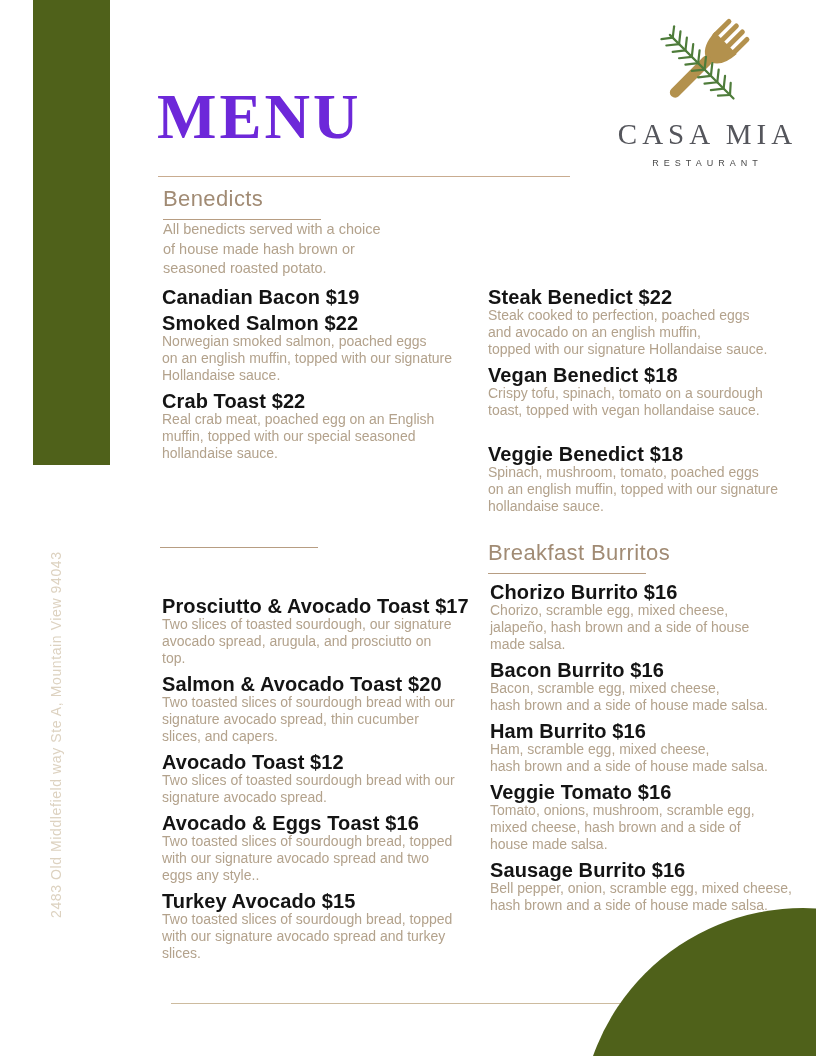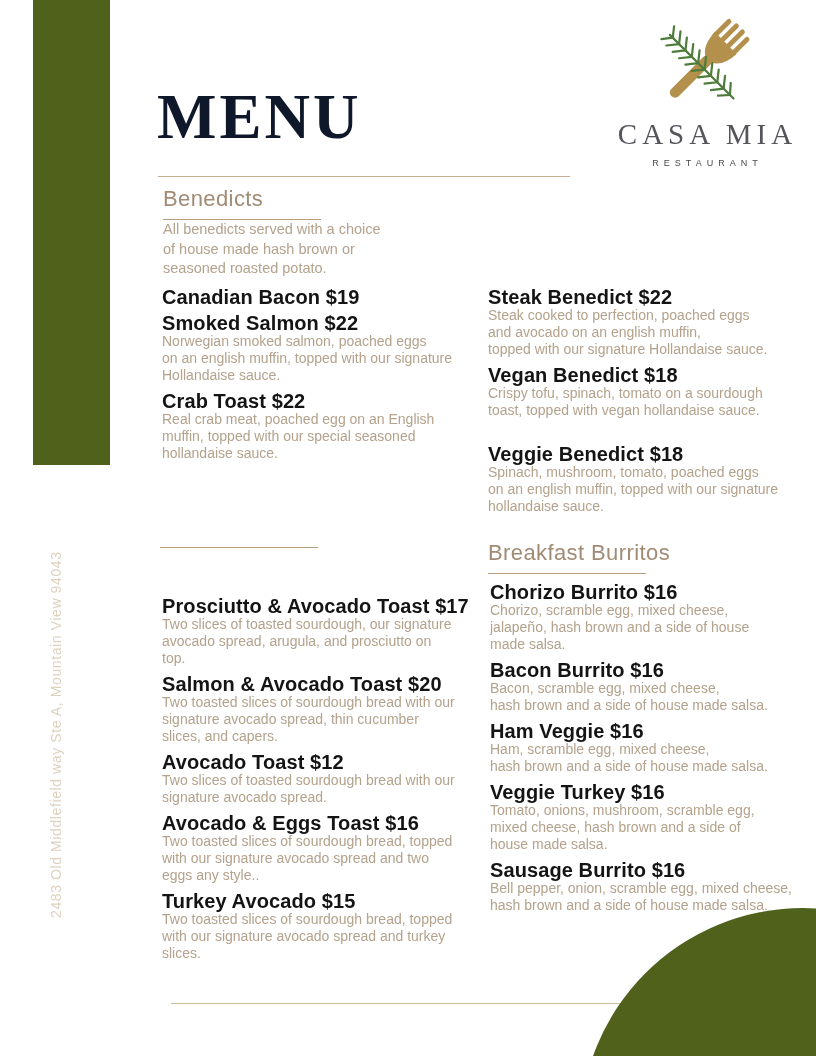--- a/index.html
+++ b/index.html
@@ -11,21 +11,21 @@
   .olive-circle { position:absolute; left:580px; top:908px; width:446px; height:446px;
     border-radius:50%; background:#4f611a; z-index:3; }
 
   .address-vert {
     position:absolute; left:48px; top:918px; transform:rotate(-90deg); transform-origin:0 0;
     color:#ddd2c0; font-size:14px; letter-spacing:0.6px; white-space:nowrap;
   }
 
   .menu-title {
     position:absolute; left:157px; top:86px; font-family:"Liberation Serif", serif;
-    font-size:63px; font-weight:600; color:#0f172a; letter-spacing:3px; line-height:1;
+    font-size:63px; font-weight:600; color:#6d28d9; letter-spacing:3px; line-height:1;
   }
 
   .logo { position:absolute; left:595px; top:16px; width:225px; text-align:center; }
   .logo svg { display:block; margin:0 auto; }
   .logo-name { font-family:"Liberation Serif", serif; font-size:29px; color:#55565c; letter-spacing:5px; margin-top:6px; }
   .logo-tagline { font-size:9px; letter-spacing:5px; color:#494949; margin-top:7px; }
 
   .rule-top { position:absolute; left:158px; top:176px; width:412px; height:1px; background:#c9ac90; }
   .rule-bottom { position:absolute; left:171px; top:1003px; width:470px; height:1px; background:#cdbb9e; z-index:1; }
 
@@ -198,26 +198,26 @@
       <div class="item-desc">Chorizo, scramble egg, mixed cheese,
 jalapeño, hash brown and a side of house
 made salsa.</div>
     </div>
     <div class="item">
       <div class="item-title"><span>Bacon Burrito</span> <span>$16</span></div>
       <div class="item-desc">Bacon, scramble egg, mixed cheese,
 hash brown and a side of house made salsa.</div>
     </div>
     <div class="item">
-      <div class="item-title"><span>Ham Veggie</span> <span>$16</span></div>
+      <div class="item-title"><span>Ham Burrito</span> <span>$16</span></div>
       <div class="item-desc">Ham, scramble egg, mixed cheese,
 hash brown and a side of house made salsa.</div>
     </div>
     <div class="item">
-      <div class="item-title"><span>Veggie Turkey</span> <span>$16</span></div>
+      <div class="item-title"><span>Veggie Tomato</span> <span>$16</span></div>
       <div class="item-desc">Tomato, onions, mushroom, scramble egg,
 mixed cheese, hash brown and a side of
 house made salsa.</div>
     </div>
     <div class="item">
       <div class="item-title"><span>Sausage Burrito</span> <span>$16</span></div>
       <div class="item-desc">Bell pepper, onion, scramble egg, mixed cheese,
 hash brown and a side of house made salsa.</div>
     </div>
   </div>

